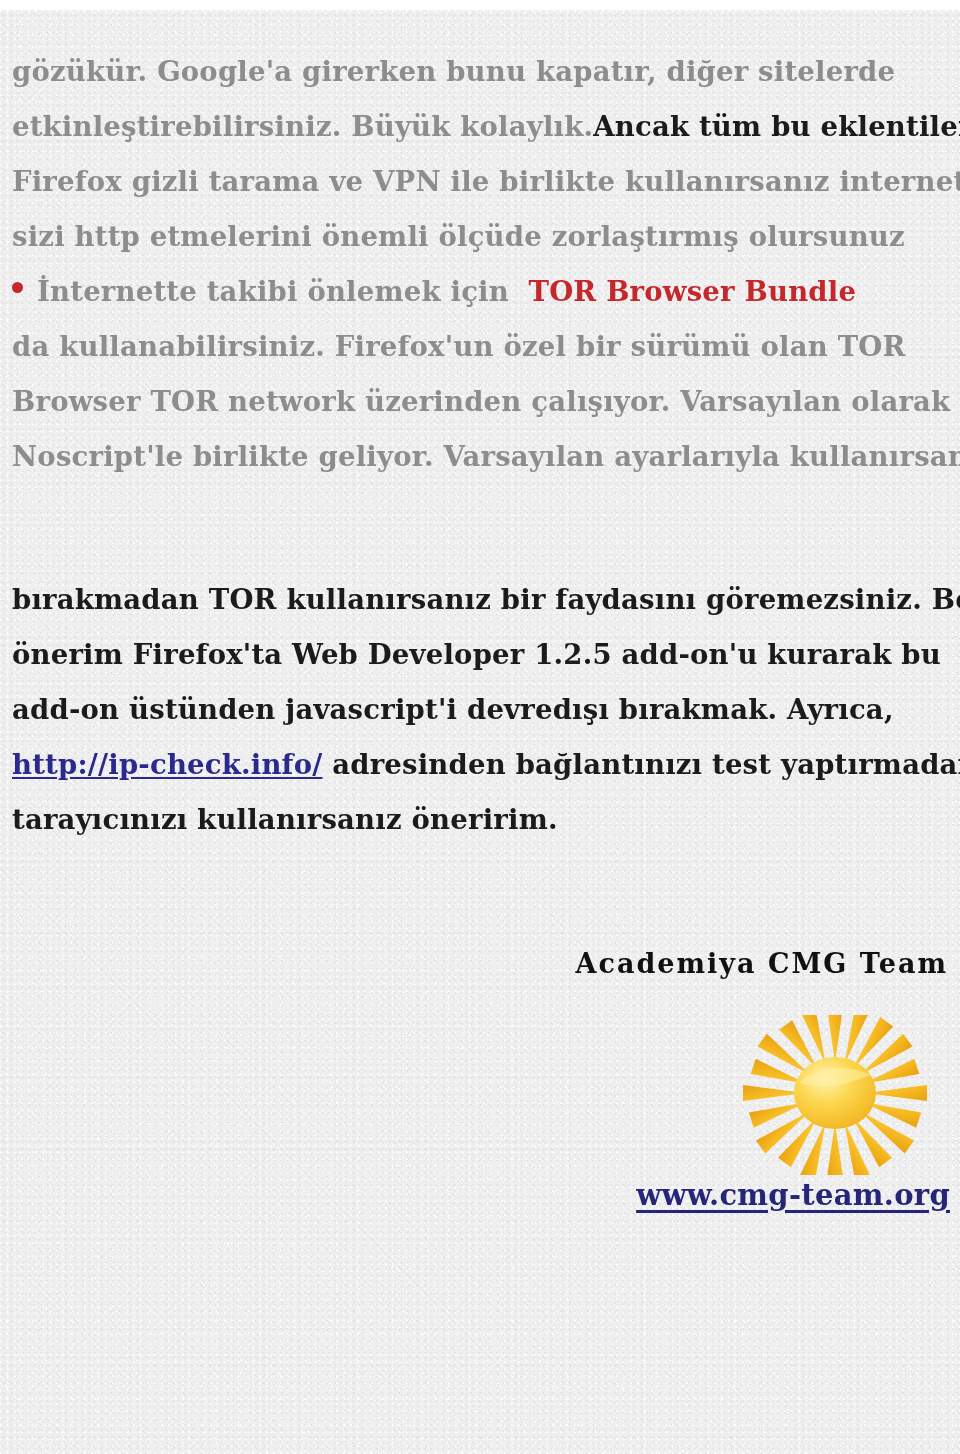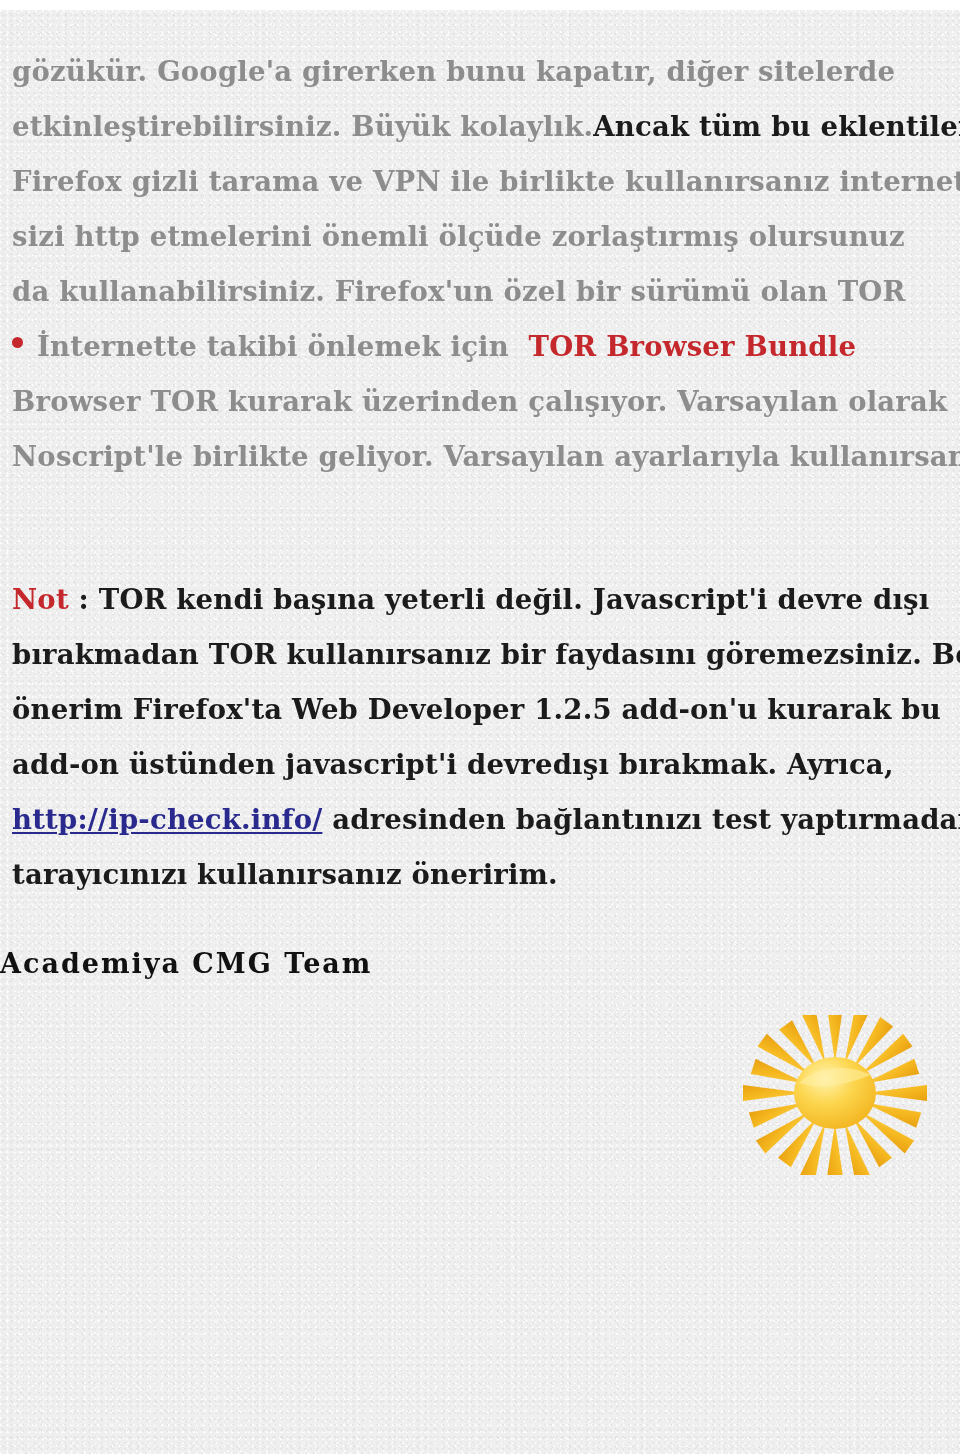--- a/index.html
+++ b/index.html
@@ -87,21 +87,21 @@
     text-decoration-thickness: 2px;
     text-underline-offset: 3px;
   }
 
   
   .signature {
     position: absolute;
     left: 0;
     top: 938px;
     width: 948px;
-    text-align: left;
+    text-align: right;
     font-size: 27px;
     font-weight: 700;
     letter-spacing: 2px;
     color: #111111;
   }
 
   
   .sun-logo {
     position: absolute;
     left: 735px;
@@ -139,39 +139,34 @@
 
     <div class="justified">
       <span>etkinleştirebilirsiniz. Büyük kolaylık.</span>
       <span class="dark">Ancak tüm bu eklentileri</span>
     </div>
 
     <div class="line">Firefox gizli tarama ve VPN ile birlikte kullanırsanız internette</div>
 
     <div class="line">sizi http etmelerini önemli ölçüde zorlaştırmış olursunuz</div>
 
-    <div class="line">da kullanabilirsiniz. Firefox'un özel bir sürümü olan TOR</div>
-
     <div class="line">
       <span class="bullet-dot"></span><span>İnternette takibi önlemek için</span>&nbsp;&nbsp;<span class="accent-red">TOR Browser Bundle</span>
     </div>
 
-    <div class="line">Browser TOR kurarak üzerinden çalışıyor. Varsayılan olarak</div>
+    <div class="line">da kullanabilirsiniz. Firefox'un özel bir sürümü olan TOR</div>
+
+    <div class="line">Browser TOR network üzerinden çalışıyor. Varsayılan olarak</div>
 
     <div class="line">Noscript'le birlikte geliyor. Varsayılan ayarlarıyla kullanırsanız</div>
 
   </div>
 
   <div class="note-block">
 
-    <div class="line">
-      <span class="accent-red">Not</span>
-      <span>:</span>
-      <span>TOR kendi başına yeterli değil. Javascript'i devre dışı</span>
-    </div>
 
     <div class="line">bırakmadan TOR kullanırsanız bir faydasını göremezsiniz. Benim</div>
 
     <div class="line">önerim Firefox'ta Web Developer 1.2.5 add-on'u kurarak bu</div>
 
     <div class="line">add-on üstünden javascript'i devredışı bırakmak. Ayrıca,</div>
 
     <div class="line">
       <span class="link">http://ip-check.info/</span>
       <span>adresinden bağlantınızı test yaptırmadan</span>
@@ -258,14 +253,17 @@
           <g transform="rotate(342)">
               <path d="M 30 0 L 86 -8 L 86 8 Z"></path>
             </g>
         </g>
         <ellipse cx="0" cy="0" rx="41" ry="36" fill="url(#coreGrad)"></ellipse>
         <path d="M -36 -10 C -20 -26 12 -30 36 -18 C 14 -10 -8 -2 -36 -10 Z" fill="#fff0a8" opacity="0.55"></path>
       </g>
     </svg>
   </div>
 
+  <div class="site-url">
+    <span class="u">www.cmg-team.org</span>
+  </div>
 
 </div>
 
 </body></html>

